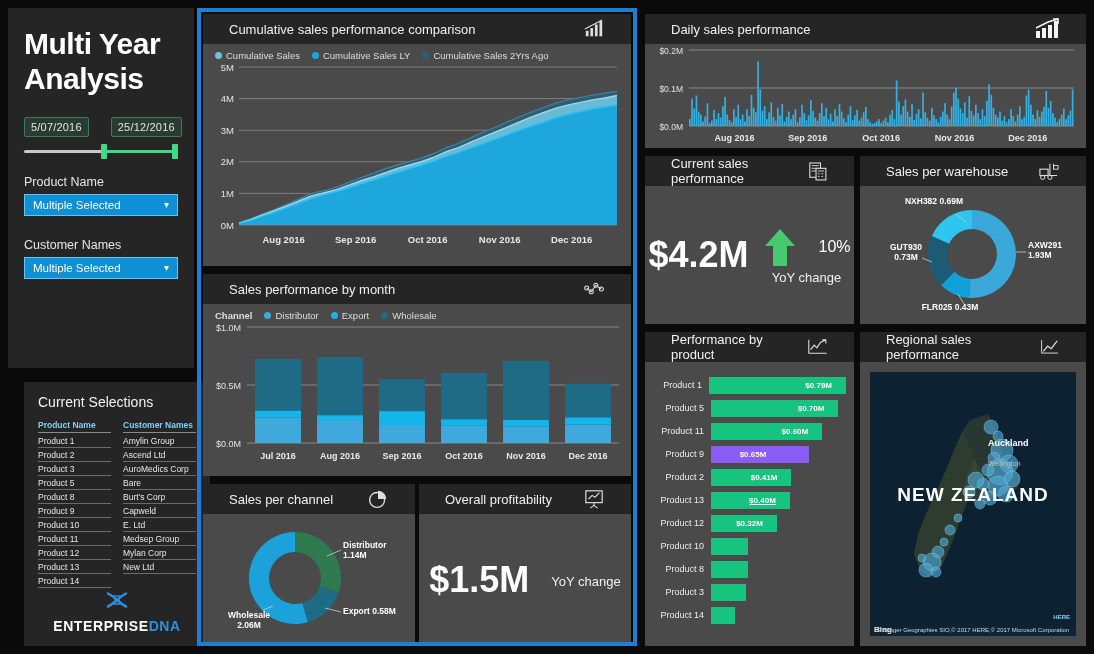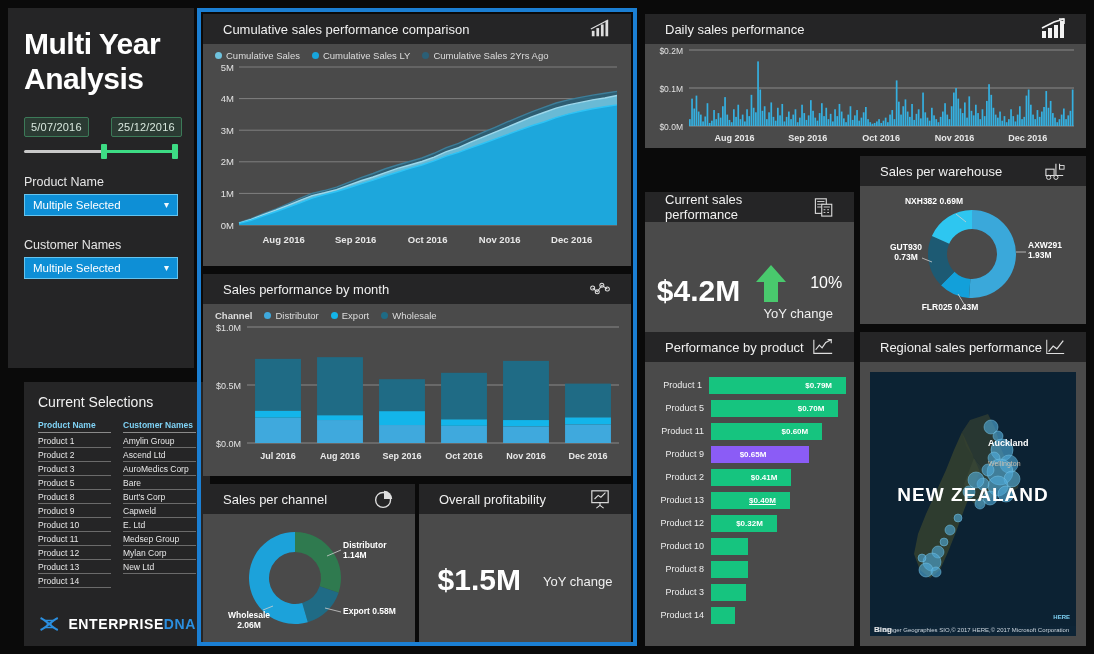--- a/index.html
+++ b/index.html
@@ -62,49 +62,49 @@
   .sel-head {
     font-size: 8.5px; color: #7fd2f5; font-weight: bold;
     border-bottom: 1px solid #8a8a8a; padding-bottom: 2px; margin-bottom: 1px;
   }
   .sel-cell {
     font-size: 8.5px; color: #e8e8e8; border-bottom: 1px solid #6b6b6b;
     padding: 1.5px 0 1.5px 0; white-space: nowrap; overflow: hidden;
   }
   .logo-row {
     position: absolute; left: 14px; bottom: 12px; right: 14px;
-    display: flex; align-items: center; gap: 8px;
+    display: flex; align-items: center; gap: 8px; flex-direction: column;
   }
   .logo-text { font-size: 14px; font-weight: bold; letter-spacing: .6px; }
   .logo-dna { color: #2b8fe0; }
 
   
   .panel { position: absolute; background: #4a4a4a; }
   .panel-head {
     height: 30px; background: #252526; display: flex; align-items: center;
-    justify-content: space-between; padding: 0 20px;
+    justify-content: space-between; padding: 0 26px;
   }
   .panel-title { font-size: 13px; color: #f0f0f0; font-weight: normal; }
   .panel-icon { width: 22px; height: 20px; opacity: .95; }
   .panel-body { position: relative; width: 100%; height: calc(100% - 30px); }
 
   
   .sel-border {
     position: absolute; left: 197px; top: 8px; width: 440px; height: 638px;
     border: 4px solid #1b7fd3; pointer-events: none; z-index: 30;
   }
 
   
   .legend { display: flex; align-items: center; gap: 12px; padding: 6px 0 0 12px; }
   .legend-item { display: flex; align-items: center; gap: 4px; font-size: 9.5px; color: #ddd; }
   .dot { width: 7px; height: 7px; border-radius: 50%; display: inline-block; }
   .tick-lbl { font-size: 9.5px; fill: #e2e2e2; }
 
   .kpi-body { display: flex; align-items: center; justify-content: center; height: 100%; gap: 22px; }
-  .kpi-value { font-size: 30px; font-weight: bold; color: #fff; }
+  .kpi-value { font-size: 36px; font-weight: bold; color: #fff; }
   .kpi-right { display: flex; flex-direction: column; align-items: center; }
   .kpi-arrowrow { display: flex; align-items: center; gap: 22px; }
   .kpi-pct { font-size: 16px; color: #fff; }
   .kpi-sub { font-size: 13px; color: #f0f0f0; margin-top: 2px; }
 
   .prod-row { display: flex; align-items: center; height: 22px; margin-bottom: 1px; }
   .prod-name { width: 62px; text-align: right; font-size: 9px; color: #eee; padding-right: 7px; }
   .prod-bar {
     height: 17px; background: #16c47f; display: flex; align-items: center;
     justify-content: flex-end; padding-right: 14px;
@@ -565,21 +565,21 @@
           <rect x="426.8" y="45.52" width="1.7000000000000002" height="36.48" fill="#35b0e0"></rect>
           <text x="89.46666666666667" y="97" text-anchor="middle" fill="#e8e8e8" font-size="9" font-weight="bold">Aug 2016</text>
           <text x="162.8" y="97" text-anchor="middle" fill="#e8e8e8" font-size="9" font-weight="bold">Sep 2016</text>
           <text x="236.13333333333335" y="97" text-anchor="middle" fill="#e8e8e8" font-size="9" font-weight="bold">Oct 2016</text>
           <text x="309.4666666666667" y="97" text-anchor="middle" fill="#e8e8e8" font-size="9" font-weight="bold">Nov 2016</text>
           <text x="382.8" y="97" text-anchor="middle" fill="#e8e8e8" font-size="9" font-weight="bold">Dec 2016</text>
         </svg>
     </div>
   </div>
 
-  <div class="panel" style="left:645px; top:156px; width:209px; height:168px;margin-top:36px;">
+  <div class="panel" style="left:645px; top:156px; width:209px; height:168px;">
     <div class="panel-head">
       <span class="panel-title">Current sales performance</span>
       <svg class="panel-icon" viewBox="0 0 22 22">
         <rect x="2" y="2" width="12" height="16" stroke="#e8e8e8" stroke-width="1.2" fill="none"></rect>
         <path d="M4 5 h8 M4 8 h8 M4 11 h5" stroke="#e8e8e8" stroke-width="1"></path>
         <rect x="9" y="8" width="11" height="13" stroke="#e8e8e8" stroke-width="1.2" fill="#252526"></rect>
         <path d="M11 11 h7 M11 14 h2 M15 14 h2 M11 17 h2 M15 17 h2" stroke="#e8e8e8" stroke-width="1"></path>
       </svg>
     </div>
     <div class="panel-body">

